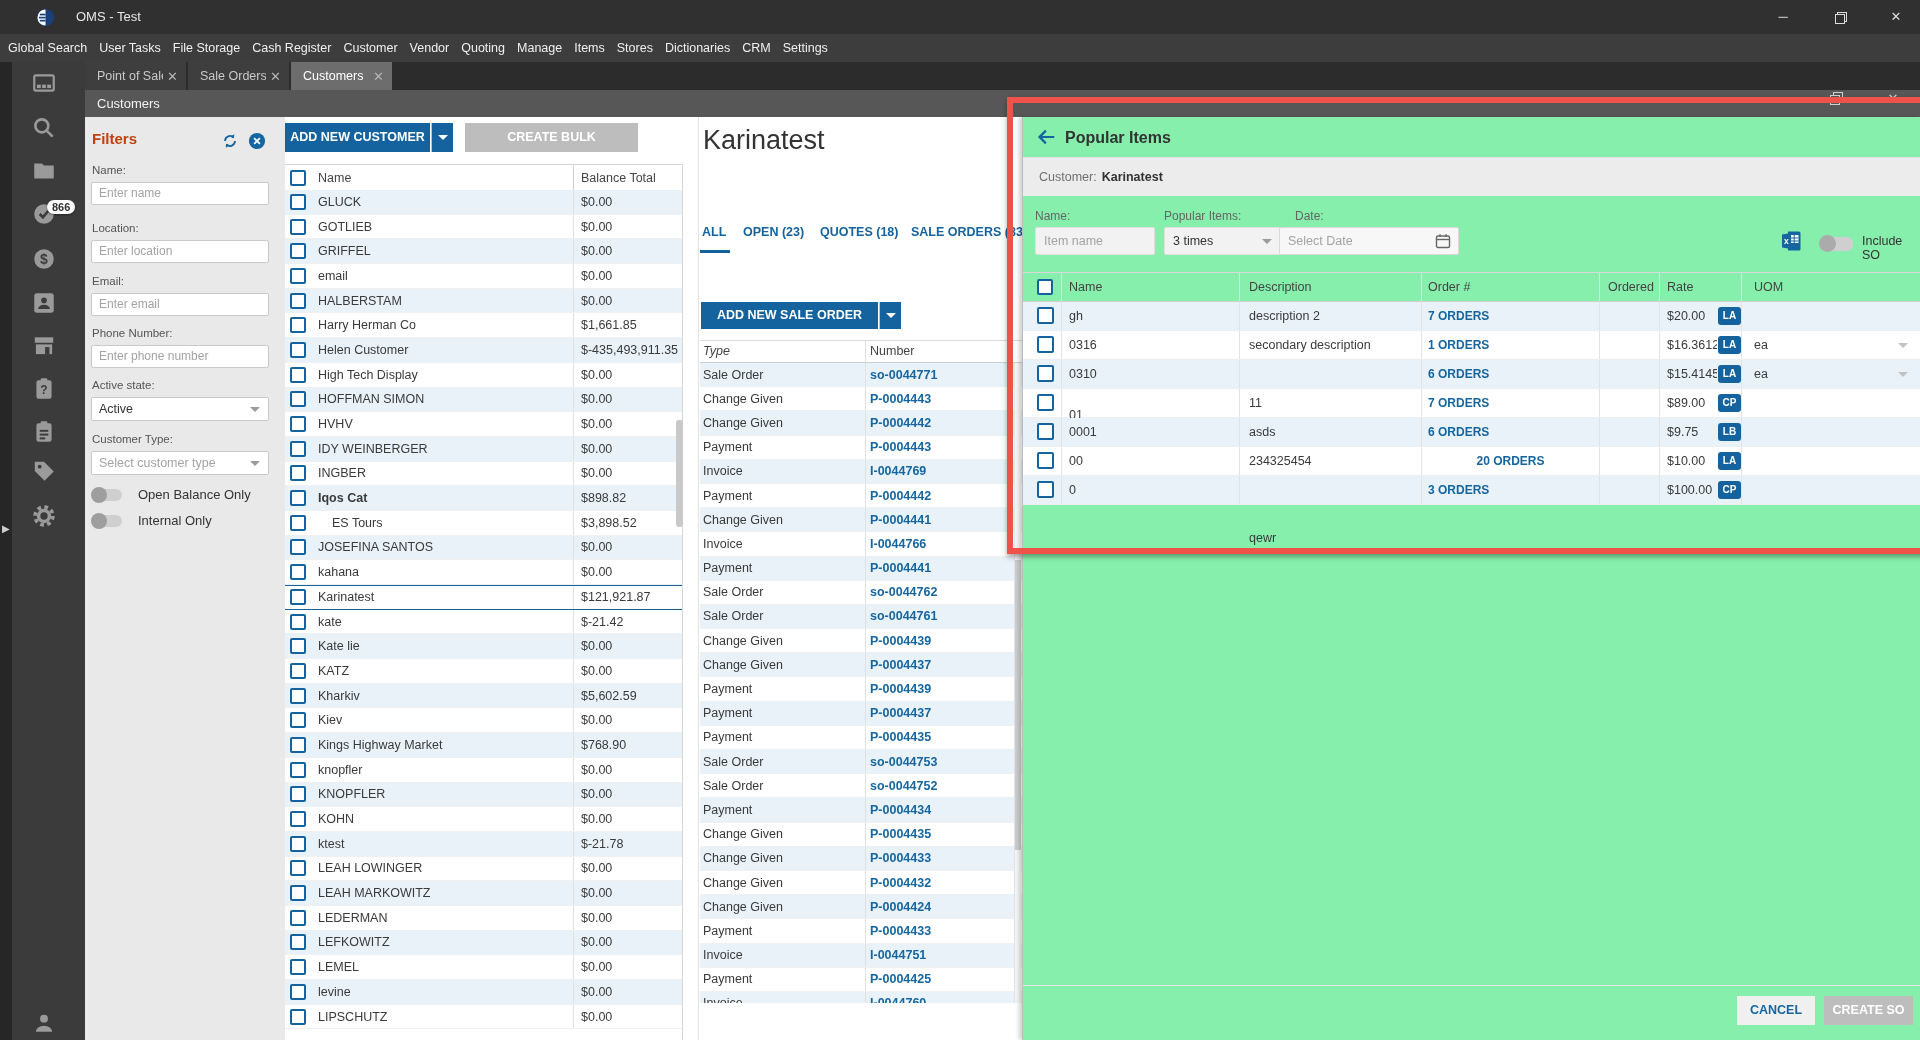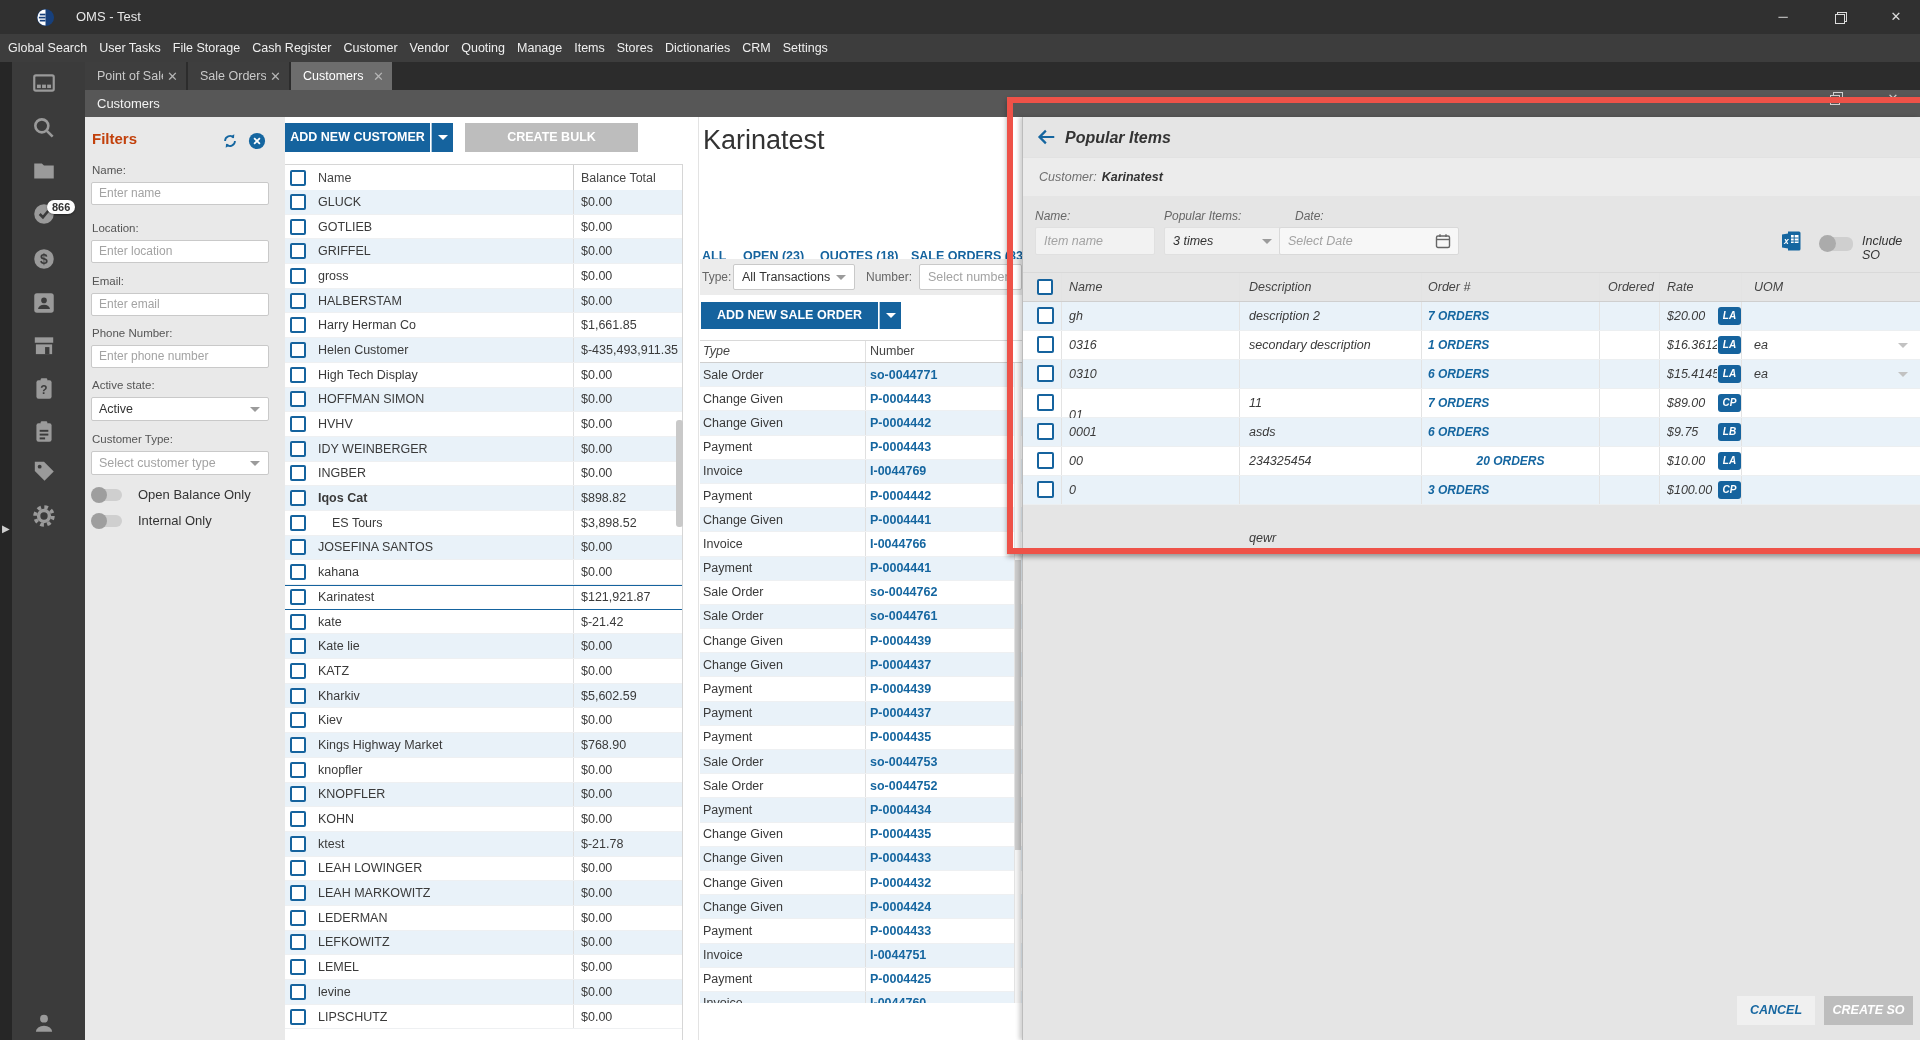--- a/index.html
+++ b/index.html
@@ -84,21 +84,21 @@
   .c-bal { width:110px; flex:none; padding-left:8px; border-left:1px solid transparent; }
   .col-line { position:absolute; left:288px; top:0; bottom:0; width:1px; background:#e0e0e0; }
   .cust-head .col-line { background:#cfcfcf; }
   .cust-scroll { position:absolute; left:391px; top:73px; width:7px; height:850px; }
   .cust-scroll .thumb { position:absolute; left:0; top:230px; width:7px; height:107px; background:#c9c9c9; border-radius:3px; }
   .panel-divider { position:absolute; left:698px; top:117px; width:1px; height:923px; background:#e3e3e3; }
 
   
   .detail-panel { position:absolute; left:700px; top:117px; width:322px; height:923px; background:#fff; overflow:hidden; }
   .d-title { position:absolute; left:3px; top:8px; font-size:27px; color:#333; }
-  .d-tabs { position:absolute; left:0; top:124px; width:100%; height:32px; }
+  .d-tabs { position:absolute; left:0; top:100px; width:100%; height:32px; }
   .d-tab { position:absolute; top:8px; font-size:12.5px; font-weight:bold; color:#15639e; white-space:nowrap; }
   .d-tab-underline { position:absolute; left:0px; top:33px; width:30px; height:3px; background:#15639e; }
   .d-filter { position:absolute; left:0; top:142px; width:322px; height:36px; background:#ececec; }
   .d-flabel { position:absolute; top:11px; font-size:12px; color:#666; }
   .d-type-select { position:absolute; left:33px; top:5px; width:122px; height:26px; background:#fff; border:1px solid #c9c9c9; border-radius:2px; font-size:12.5px; color:#333; line-height:24px; padding:0 8px; }
   .d-num-input { position:absolute; left:219px; top:5px; width:103px; height:26px; background:#fff; border:1px solid #c9c9c9; border-radius:2px; font-size:12.5px; color:#a3a3a3; line-height:24px; padding:0 8px; }
   .b-add-so { position:absolute; left:1px; top:185px; width:177px; height:27px; line-height:27px; }
   .b-add-so-dd { position:absolute; left:179px; top:185px; width:22px; height:27px; background:#15639e; display:flex; }
   .txn-head { position:absolute; left:0; top:223px; width:322px; height:23px; border-top:1px solid #d9d9d9; border-bottom:1px solid #cfcfcf; font-size:12.5px; color:#444; }
   .txn-head .h-type { position:absolute; left:3px; top:3px;font-style:italic; }
@@ -106,21 +106,21 @@
   .txn-vline { position:absolute; left:165px; top:0; bottom:0; width:1px; background:#e0e0e0; }
   .txn-rows { position:absolute; left:0; top:246px; width:322px; height:640px; overflow:hidden; }
   .trow { position:relative; height:24.2px; display:flex; align-items:center; font-size:12.5px; background:#fff; border-bottom:1px solid #eef0f2; }
   .trow.alt { background:#e9f2f9; }
   .t-type { margin-left:3px; width:162px; flex:none; color:#3a3a3a; }
   .t-num { color:#1566a0; font-weight:600; margin-left:5px; }
   .txn-scroll { position:absolute; left:314px; top:246px; width:7px; height:640px; background:#f6f6f6; border-left:1px solid #e2e2e2; }
   .txn-scroll .thumb { position:absolute; left:0; top:197px; width:6px; height:290px; background:#cdcdcd; }
 
   
-  .modal { position:absolute; left:1022px; top:117px; width:898px; height:923px; background:#e5e5e5; border-left:1px solid #bcbcbc; box-shadow:-3px 0 4px rgba(0,0,0,.18); z-index:5;font-style:italic; }
+  .modal { position:absolute; left:1022px; top:117px; width:898px; height:923px; background:#86efac; border-left:1px solid #bcbcbc; box-shadow:-3px 0 4px rgba(0,0,0,.18); z-index:5; }
   .m-back { position:absolute; left:12px; top:9px; width:22px; height:22px; }
   .m-title { position:absolute; left:42px; top:12px; font-size:16px; font-weight:bold; color:#333; }
   .m-title-divider { position:absolute; left:0; top:40px; width:100%; height:1px; background:#e2e2e2; }
   .m-cust-band { position:absolute; left:0; top:41px; width:100%; height:38px; background:#ececec; font-size:12.5px; line-height:38px; padding-left:16px; }
   .m-cust-band .lbl { color:#707070; }
   .m-cust-band .val { color:#333; font-weight:600; margin-left:5px; }
   .m-flabel { position:absolute; top:92px; font-size:12px; color:#666; }
   .m-field { position:absolute; top:110px; height:28px; border-radius:2px; font-size:12.5px; line-height:26px; padding:0 8px; }
   .m-name-input { left:12px; width:120px; background:#f2f2f2; border:1px solid #e0e0e0; color:#a3a3a3; }
   .m-pop-select { left:141px; width:117px; background:#f2f2f2; border:1px solid #e0e0e0; color:#333; }
@@ -360,21 +360,21 @@
           <div class="col-line"></div>
         </div>
         <div class="crow alt">
           <div class="cb"></div>
           <span class="c-name">GRIFFEL</span>
           <span class="c-bal">$0.00</span>
           <div class="col-line"></div>
         </div>
         <div class="crow">
           <div class="cb"></div>
-          <span class="c-name">gross</span>
+          <span class="c-name">email</span>
           <span class="c-bal">$0.00</span>
           <div class="col-line"></div>
         </div>
         <div class="crow alt">
           <div class="cb"></div>
           <span class="c-name">HALBERSTAM</span>
           <span class="c-bal">$0.00</span>
           <div class="col-line"></div>
         </div>
         <div class="crow">
@@ -560,26 +560,20 @@
 
   <div class="detail-panel">
     <div class="d-title">Karinatest</div>
     <div class="d-tabs" id="d-tabs">
         <span class="d-tab" style="left: 2px;">ALL</span>
         <div class="d-tab-underline"></div>
         <span class="d-tab" style="left: 43px;">OPEN (23)</span>
         <span class="d-tab" style="left: 120px;">QUOTES (18)</span>
         <span class="d-tab" style="left: 211px;">SALE ORDERS (83</span>
       </div>
-    <div class="d-filter">
-      <span class="d-flabel" style="left:2px">Type:</span>
-      <div class="d-type-select"><span>All Transactions</span><span class="caret"></span></div>
-      <span class="d-flabel" style="left:166px">Number:</span>
-      <div class="d-num-input"><span>Select number</span></div>
-    </div>
     <div class="b-add-so btn-blue">ADD NEW SALE ORDER</div>
     <div class="b-add-so-dd" style="border-left:1px solid rgba(255,255,255,.65)">
         <span class="btn-caret"></span>
       </div>
     <div class="txn-head">
       <span class="h-type">Type</span>
       <span class="h-num">Number</span>
       <div class="txn-vline"></div>
     </div>
     <div class="txn-rows" id="txn-rows">

